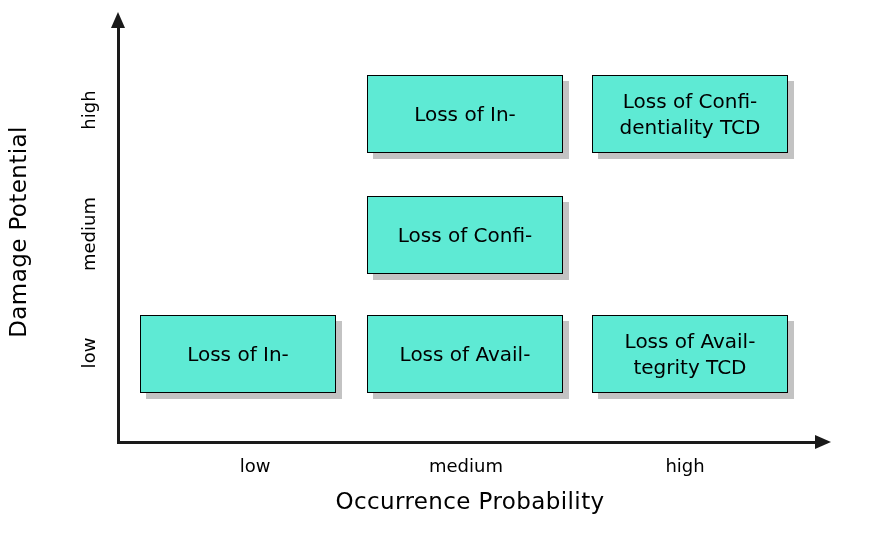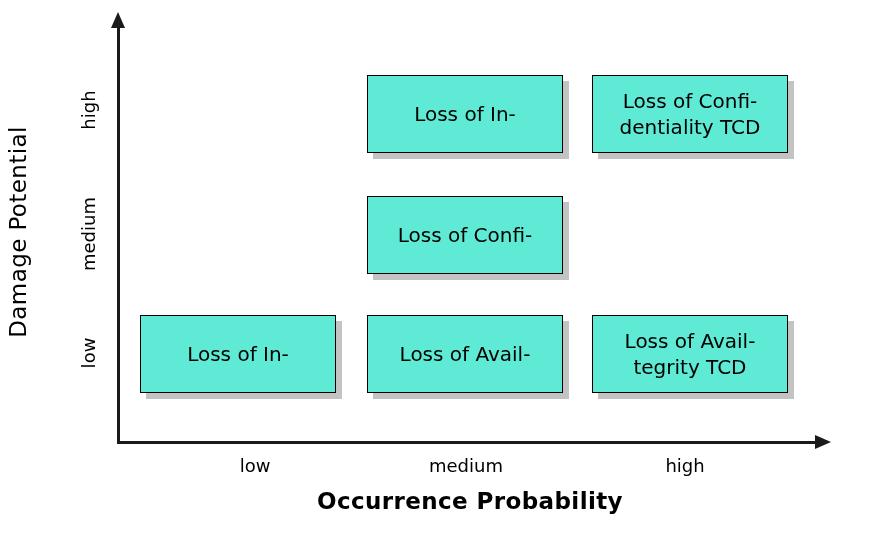--- a/index.html
+++ b/index.html
@@ -73,21 +73,20 @@
     white-space: nowrap;
   }
   #x-axis-title {
     position: absolute;
     left: 117px;
     top: 488px;
     width: 706px;
     text-align: center;
     font-size: 23px;
     letter-spacing: 0.4px;
-    font-weight: bold;
   }
 
   
   .y-tick {
     position: absolute;
     width: 120px;
     height: 24px;
     transform-origin: center center;
     display: flex;
     align-items: center;

